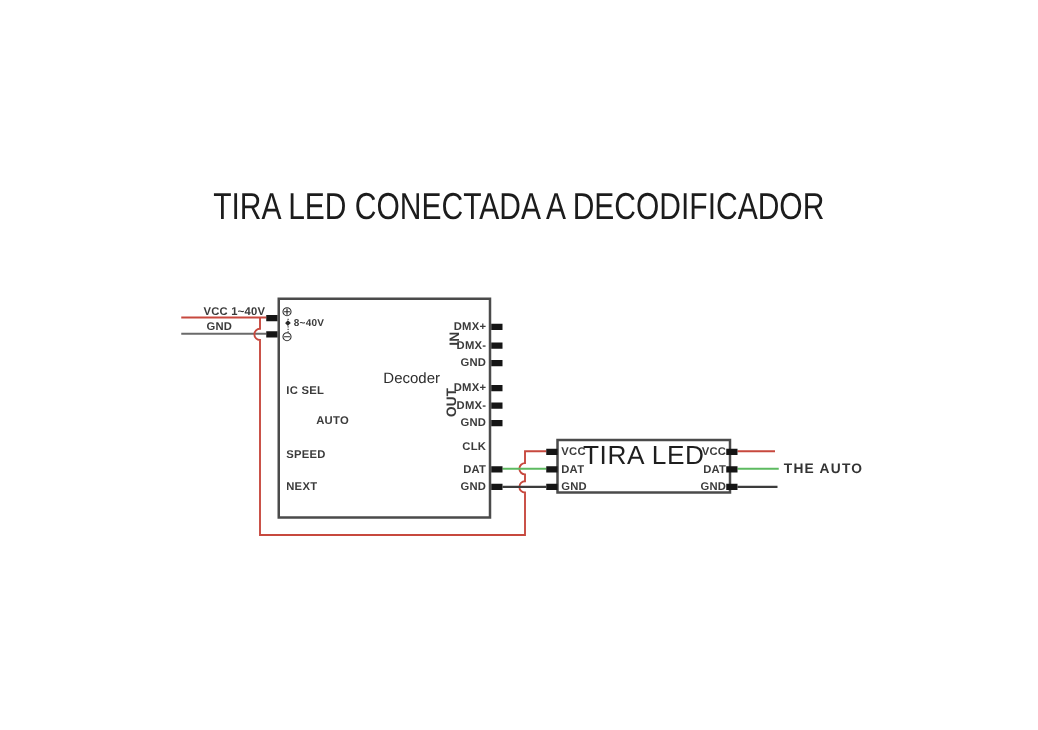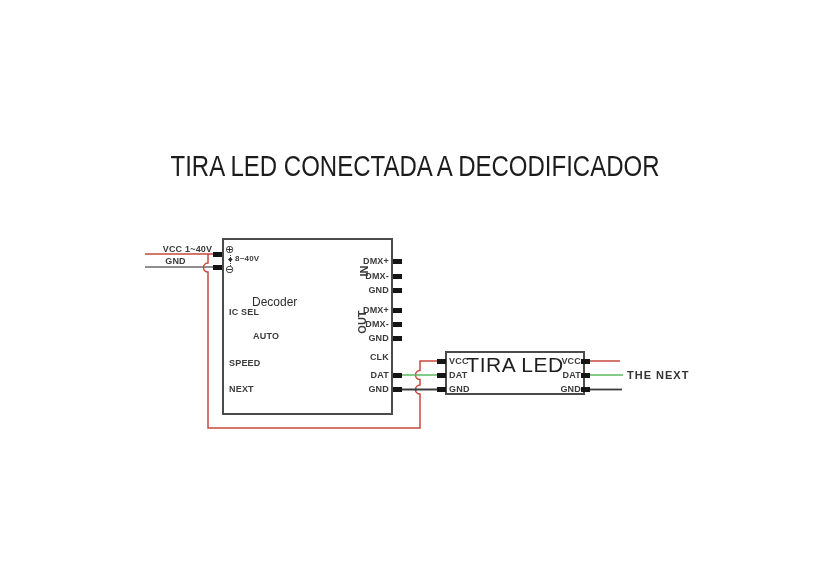--- a/index.html
+++ b/index.html
@@ -51,21 +51,21 @@
   <div class="lbl" style="left:158px;top:256px;width:35px;text-align:center;">GND</div>
 
   <div class="box" style="left:222px;top:238px;width:171px;height:177px;"></div>
 
   <span class="sym" style="left:225px;top:244px;font-size:11px;">⊕</span>
   <div class="dotline" style="left:230px;top:255px;height:11px;"></div>
   <span class="sym" style="left:228px;top:256px;font-size:6px;">◆</span>
   <span class="lbl" style="left:235px;top:253px;font-size:8px;font-weight:bold;">8~40V</span>
   <span class="sym" style="left:225px;top:264px;font-size:11px;">⊖</span>
 
-  <div class="bigname" style="left:252px;top:295px;width:100px;font-size:12px;color:#2d2d2d;">Decoder</div>
+  <div class="bigname" style="left:252px;top:295px;width:100px;text-align:right;font-size:12px;color:#2d2d2d;">Decoder</div>
 
   <div class="lbl" style="left:229px;top:307px;">IC SEL</div>
   <div class="lbl" style="left:229px;top:331px;margin-left:24px;">AUTO</div>
   <div class="lbl" style="left:229px;top:358px;">SPEED</div>
   <div class="lbl" style="left:229px;top:384px;">NEXT</div>
 
   <div class="rot" style="left:352px;top:259px;width:24px;height:24px;">IN</div>
   <div class="lbl r" style="left:329px;top:255.5px;width:60px;">DMX+</div>
   <div class="lbl r" style="left:329px;top:271px;width:60px;">DMX-</div>
   <div class="lbl r" style="left:329px;top:285px;width:60px;">GND</div>
@@ -101,15 +101,15 @@
   <div class="lbl r" style="left:541px;top:369.5px;width:40px;">DAT</div>
   <div class="lbl r" style="left:541px;top:384px;width:40px;">GND</div>
 
   <div class="pin" style="left:437px;top:358.5px;"></div>
   <div class="pin" style="left:437px;top:372.5px;"></div>
   <div class="pin" style="left:437px;top:386.5px;"></div>
   <div class="pin" style="left:581px;top:358.5px;"></div>
   <div class="pin" style="left:581px;top:372.5px;"></div>
   <div class="pin" style="left:581px;top:386.5px;"></div>
 
-  <div class="next" style="left:627px;top:369px;">THE NEXT</div>
+  <div class="next" style="left:627px;top:369px;">THE AUTO</div>
 
 </div>
 
 </body></html>

